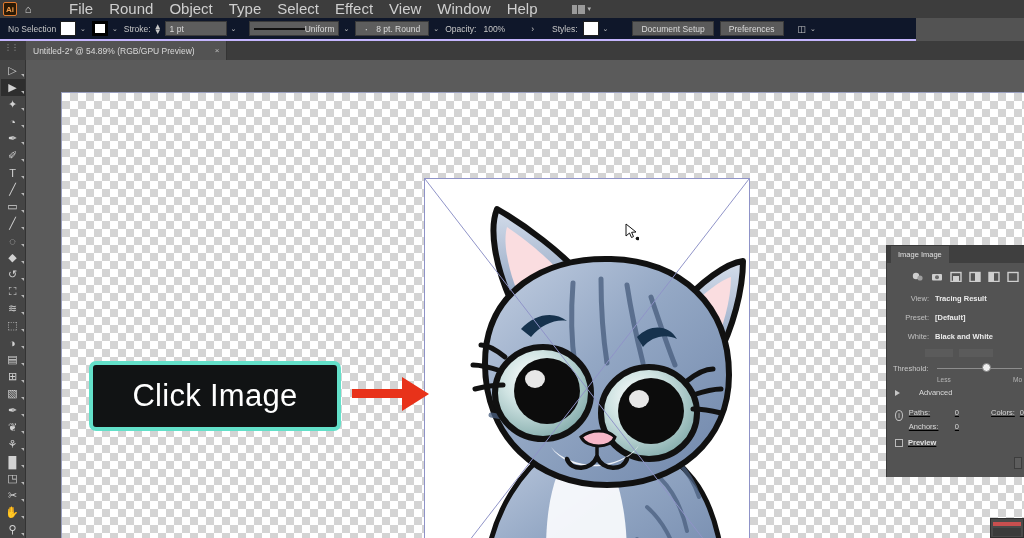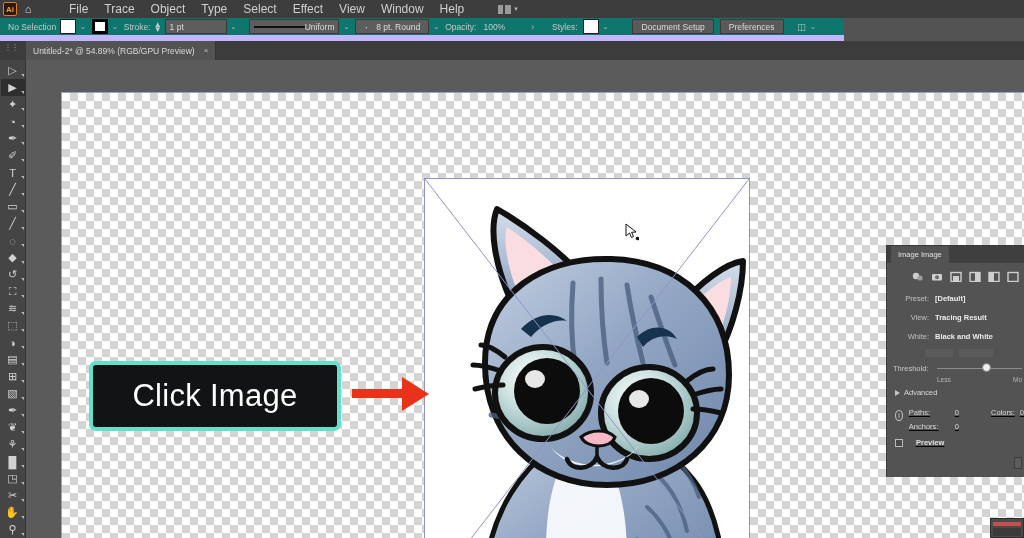--- a/index.html
+++ b/index.html
@@ -17,31 +17,31 @@
     background:#3d3d3d; display:flex; align-items:center;
   }
   .ai-logo{
     width:14px; height:14px; margin-left:3px; border:1px solid #e07a2f;
     background:#2b1a06; color:#f09a48; font-size:8px; font-weight:bold;
     display:flex; align-items:center; justify-content:center; border-radius:2px;
   }
   .home-icon{ width:22px; text-align:center; color:#d6d6d6; font-size:11px; }
   .menu-items{ display:flex; align-items:center; margin-left:22px; }
   .menu-items > span{
-    color:#cfcfcf; font-size:12px; padding:0 8px; line-height:18px; cursor:default;
+    color:#cfcfcf; font-size:15px; padding:0 8px; line-height:18px; cursor:default;
   }
   .arrange-icon{ margin-left:26px; display:flex; align-items:center; gap:3px; }
   .arrange-glyph{ width:13px; height:9px; background:#9a9a9a; position:relative; }
   .arrange-glyph:after{ content:""; position:absolute; left:5px; top:0; width:1.5px; height:9px; background:#3d3d3d;}
   .chev{ color:#b5b5b5; font-size:7px; }
 
   
   .controlbar{
-    position:absolute; left:0; top:18px; width:844px; height:23px;
-    background:#0f766e; display:flex; align-items:center; border-bottom:6px solid #c4b5fd;
+    position:absolute; left:0; top:18px; width:916px; height:23px;
+    background:#0f172a; display:flex; align-items:center; border-bottom:2px solid #c4b5fd;
   }
   .cb-label{ color:#c8c8c8; font-size:8.5px; }
   .no-sel{ margin-left:8px; width:52px; }
   .sw{ width:16px; height:15px; border:1px solid #1e1e1e; }
   .sw-white{ background:#ffffff; }
   .sw-stroke{ background:#fff; position:relative; border:3px solid #000; }
   .mini-chev{ color:#c4c4c4; font-size:7px; margin:0 6px 0 4px; }
   .stepper{ color:#c8c8c8; font-size:8px; line-height:5px; margin:0 3px; }
   .fld{
     height:15px; background:#5d5d5d; border:1px solid #3a3a3a; color:#dcdcdc;
@@ -53,21 +53,21 @@
   }
   .profile-line{ width:62px; height:2px; background:#111; }
   .gap{ margin-left:7px; }
 
   
   .tabbar{
     position:absolute; left:0; top:41px; width:1024px; height:19px; background:#3c3c3c;
   }
   .doctab{
     position:absolute; left:26px; top:0; height:19px; background:#535353;
-    display:flex; align-items:center; padding:0 7px; gap:9px; border-right:1px solid #343434;
+    display:flex; align-items:center; padding:0 7px; gap:20px; border-right:1px solid #343434;
   }
   .doctab .title{ color:#dadada; font-size:8.5px; }
   .doctab .x{ color:#bdbdbd; font-size:8px; }
   .dock-grip{ position:absolute; left:4px; top:2px; color:#9d9d9d; font-size:8px; letter-spacing:-1px;}
 
   
   .toolbar{
     position:absolute; left:0; top:60px; width:26px; height:478px;
     background:#454545; border-right:1px solid #333;
     display:flex; flex-direction:column; align-items:center; padding-top:2px;
@@ -142,34 +142,34 @@
   }
   .thresh-row{ display:flex; align-items:center; padding-left:6px; height:16px; }
   .thr-lbl{ color:#c9c9c9; font-size:7.5px; width:44px; }
   .slider{ position:relative; flex:1; height:12px; margin-right:2px; }
   .slider .track{ position:absolute; left:0; right:0; top:5.5px; height:1px; background:#8d8d8d; }
   .slider .knob{
     position:absolute; left:53%; top:1px; width:9px; height:9px; border-radius:50%;
     background:#efefef; border:1px solid #7d7d7d;
   }
   .lessmore{ display:flex; justify-content:space-between; padding:0 2px 0 50px; color:#b6b6b6; font-size:6.5px; }
-  .adv-row{ display:flex; align-items:center; gap:4px; padding:5px 0 4px 8px; }
+  .adv-row{ display:flex; align-items:center; gap:19px; padding:5px 0 4px 8px; }
   .tri{ width:0;height:0;border-left:5px solid #c6c6c6;border-top:3.5px solid transparent;border-bottom:3.5px solid transparent; }
   .adv-lbl{ color:#dadada; font-size:7.5px; }
   .info-block{ display:flex; align-items:flex-start; padding:4px 0 0 8px; gap:6px; }
   .info-i{
     width:11px;height:11px;border-radius:50%;border:1px solid #c3c3c3;color:#d8d8d8;
     font-size:7px; display:flex;align-items:center;justify-content:center; margin-top:5px;
   }
   .stats{ flex:1;text-decoration:underline; }
   .stat-line{ display:flex; font-size:7.5px; color:#d8d8d8; height:14px; align-items:center; }
   .stat-k{ width:46px; }
   .stat-v{ width:26px; }
   .stat-k2{ width:34px; text-align:right; }
-  .prev-row{ display:flex; align-items:center; gap:13px; padding-left:8px; margin-top:5px;text-decoration:underline; }
+  .prev-row{ display:flex; align-items:center; gap:5px; padding-left:8px; margin-top:5px;text-decoration:underline; }
   .cbx{ width:8px;height:8px;border:1px solid #b9b9b9; background:#4a4a4a; }
   .prev-lbl{ color:#e2e2e2; font-size:7.5px; font-weight:bold; }
   .trace-btn{
     position:absolute; right:2px; bottom:8px; width:8px; height:12px;
     background:#5d5d5d; border:1px solid #3d3d3d;
   }
 
   
   .minipanel{
     position:absolute; left:990px; top:518px; width:34px; height:20px;
@@ -181,21 +181,21 @@
 </head>
 <body>
 
 <div id="app">
 
   <div class="menubar">
     <div class="ai-logo">Ai</div>
     <div class="home-icon">⌂</div>
     <div class="menu-items" id="menuItems">
         <span>File</span>
-        <span>Trace</span>
+        <span>Round</span>
         <span>Object</span>
         <span>Type</span>
         <span>Select</span>
         <span>Effect</span>
         <span>View</span>
         <span>Window</span>
         <span>Help</span>
       </div>
     <div class="arrange-icon">
       <div class="arrange-glyph"></div>
@@ -412,26 +412,26 @@
           </svg>
         </div>
         <div class="pico">
           <svg width="12" height="11">
             <rect x="1" y="1.5" width="10" height="9" fill="none" stroke="#cfcfcf" stroke-width="1.4"></rect>
           </svg>
         </div>
       </div>
 
     <div class="it-row">
+      <div class="it-lbl">View:</div>
+      <div class="it-val">Tracing Result</div>
+    </div>
+    <div class="it-row">
       <div class="it-lbl">Preset:</div>
       <div class="it-val">[Default]</div>
-    </div>
-    <div class="it-row">
-      <div class="it-lbl">View:</div>
-      <div class="it-val">Tracing Result</div>
     </div>
     <div class="it-row">
       <div class="it-lbl">White:</div>
       <div class="it-val">Black and White</div>
     </div>
 
     <div class="it-sub">
       <div class="ghost" style="left:38px;width:28px"></div>
       <div class="ghost" style="left:72px;width:34px"></div>
     </div>

